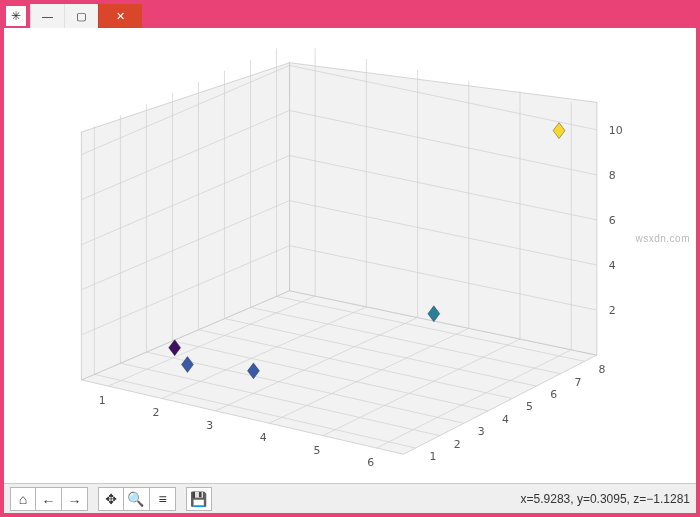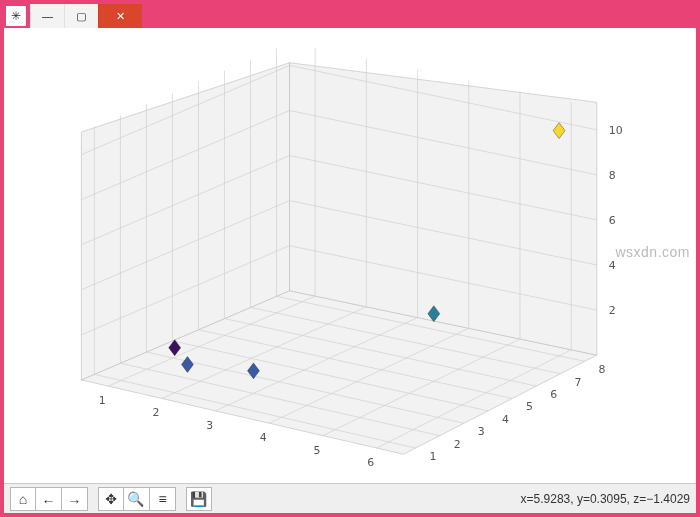--- a/index.html
+++ b/index.html
@@ -63,24 +63,24 @@
 
   .content {
     flex: 1;
     position: relative;
     background: #fff;
     overflow: hidden;
   }
   .watermark {
     position: absolute;
     right: 6px;
-    top: 216px;
+    top: 205px;
     transform: rotate(0deg);
     color: #bbb;
-    font-size: 14px;
+    font-size: 10px;
     letter-spacing: 0.5px;
     writing-mode: horizontal-tb;
   }
   svg.plot3d {
     position: absolute;
     left: 0; top: 0;
     width: 100%;
     height: 100%;
   }
 
@@ -242,16 +242,16 @@
       <div class="tool-btn">→</div>
     </div>
     <div class="tool-group">
       <div class="tool-btn">✥</div>
       <div class="tool-btn">🔍</div>
       <div class="tool-btn">≡</div>
     </div>
     <div class="tool-group">
       <div class="tool-btn">💾</div>
     </div>
-    <div class="status-right">x=5.9283, y=0.3095, z=−1.4029</div>
+    <div class="status-right">x=5.9283, y=0.3095, z=−1.1281</div>
   </div>
 
 </div>
 
 </body></html>

